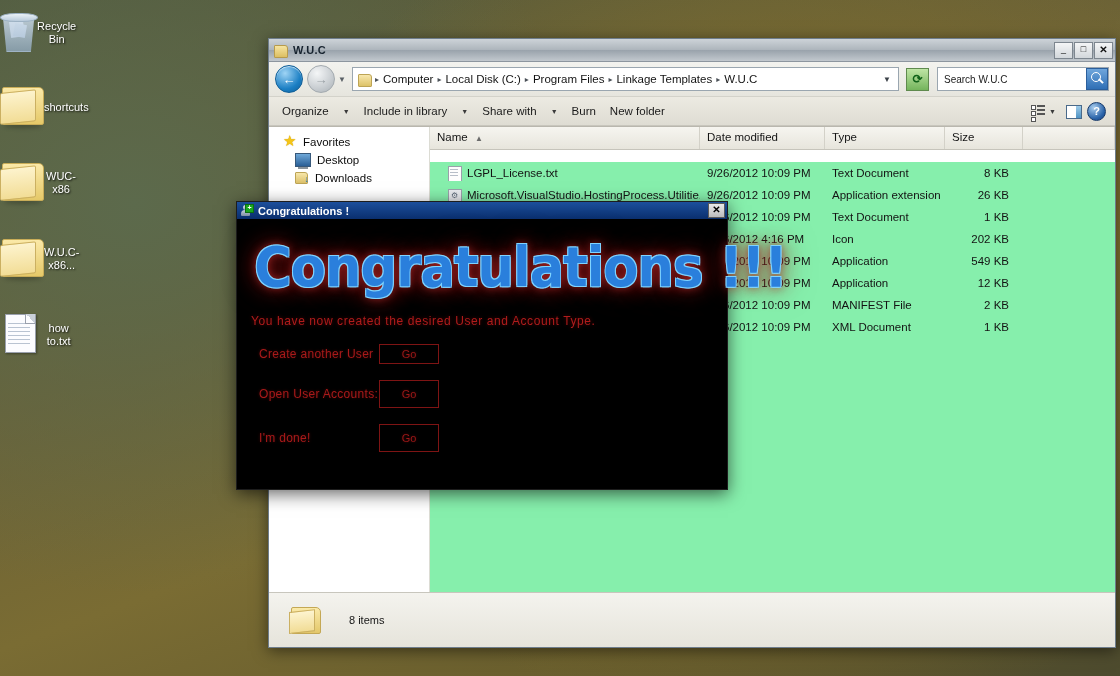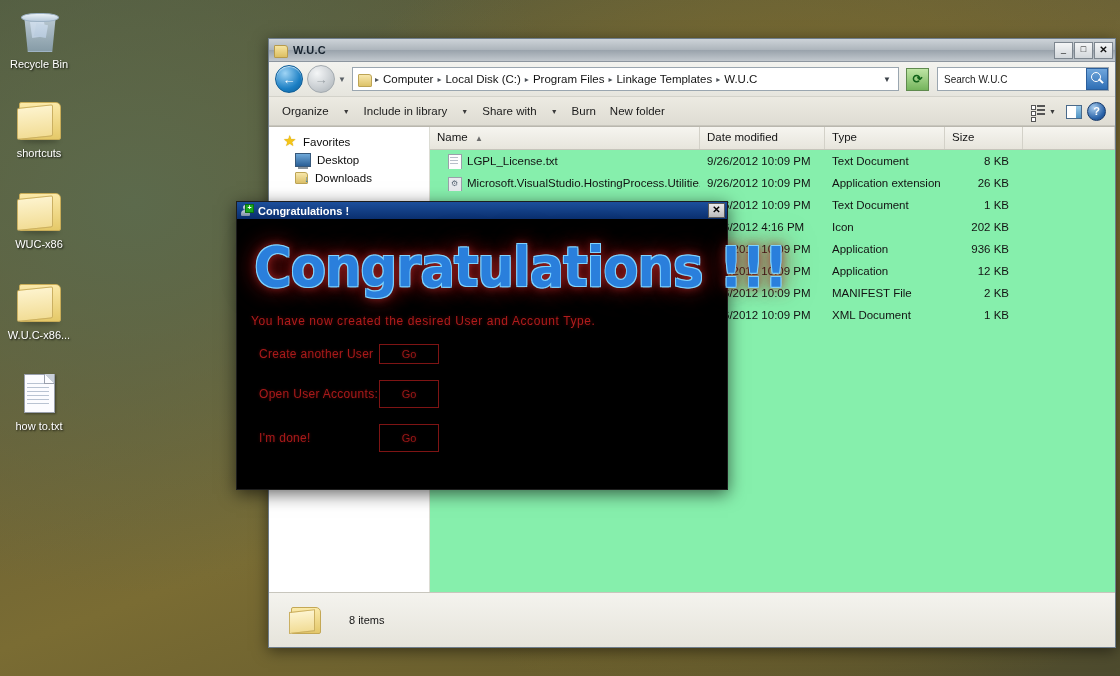--- a/index.html
+++ b/index.html
@@ -7,21 +7,21 @@
     width:1120px;height:676px;overflow:hidden;position:relative;
     font-family:"Liberation Sans", sans-serif;
     background:
       radial-gradient(ellipse 900px 700px at 70% 45%, #8c7327 0%, rgba(140,115,39,0) 60%),
       radial-gradient(ellipse 700px 600px at 12% 30%, #5c6a4c 0%, rgba(92,106,76,0) 65%),
       linear-gradient(160deg,#50583d 0%,#6b6237 38%,#7a6c33 60%,#6a5f2e 80%,#4c4a2e 100%);
   }
 
   
   #desktop-icons{position:absolute;left:0;top:0;width:80px;}
-  .desk-icon{width:78px;margin:6px 0 0 0;display:flex;flex-direction:column;
+  .desk-icon{width:78px;margin:6px 0 0 0;display:flex;flex-direction:row;
     align-items:center;text-align:center;cursor:default;}
   .desk-icon .glyph{width:48px;height:48px;position:relative;}
   .desk-icon .cap{color:#fff;font-size:11px;line-height:13px;margin-top:2px;
     text-shadow:1px 1px 2px rgba(0,0,0,.85);max-width:78px;word-wrap:break-word;}
 
   
   .folder{position:relative;width:44px;height:38px;margin:5px auto 0;}
   .folder .back{position:absolute;left:2px;top:0;width:40px;height:36px;
     background:linear-gradient(180deg,#fbe9a8,#e5c969);
     border:1px solid #c9ad58;border-radius:2px 5px 2px 2px;}
@@ -141,21 +141,21 @@
   .star:before{content:"★";position:absolute;left:0;top:-3px;font-size:15px;color:#f5c518;
     text-shadow:0 0 1px #b98d06;}
   .ico-desktop{width:14px;height:12px;background:linear-gradient(180deg,#6fa8d8,#2a5f96);
     border:1px solid #37587a;position:relative;}
   .ico-desktop:after{content:"";position:absolute;left:2px;bottom:-3px;width:10px;height:2px;background:#8a949c;}
   .ico-download{width:14px;height:13px;position:relative;}
   .ico-download .f{position:absolute;left:0;top:1px;width:11px;height:10px;
     background:linear-gradient(180deg,#f7e7ab,#dcc069);border:1px solid #bda455;border-radius:1px 3px 1px 1px;}
   .ico-download .a{position:absolute;right:0;bottom:0;color:#1d6fb8;font-size:9px;line-height:9px;font-weight:bold;}
 
-  .filepane{flex:1;display:flex;flex-direction:column;min-width:0;}
+  .filepane{flex:1;display:flex;flex-direction:column;min-width:0;gap:12px;}
   .col-head{display:flex;height:22px;background:linear-gradient(180deg,#f6f5f0,#e7e5dc);
     border-bottom:1px solid #c6c4bb;}
   .col{font-size:11.5px;color:#151515;padding:4px 0 0 7px;
     border-right:1px solid #d3d1c8;box-sizing:border-box;position:relative;cursor:default;
     background:linear-gradient(180deg,#fbfaf6,#eceадb);}
   .col .sortmark{font-size:8px;color:#6b6b6b;margin-left:4px;}
   .rows{flex:1;overflow:hidden;background:#86efac;}
   .frow{display:flex;height:22px;align-items:center;font-size:11.5px;color:#131313;cursor:default;}
   .cell{padding-left:7px;box-sizing:border-box;white-space:nowrap;overflow:hidden;text-overflow:ellipsis;}
   .cell.r{text-align:right;padding-right:14px;padding-left:0;}
@@ -461,21 +461,21 @@
           <div class="cell" style="width:120px">Icon</div>
           <div class="cell r" style="width:78px">202 KB</div>
         </div>
 
         <div class="frow">
           <div class="cell fname" style="width:270px">
             <span></span>
           </div>
           <div class="cell" style="width:125px">9/26/2012 10:09 PM</div>
           <div class="cell" style="width:120px">Application</div>
-          <div class="cell r" style="width:78px">936 KB</div>
+          <div class="cell r" style="width:78px">549 KB</div>
         </div>
 
         <div class="frow">
           <div class="cell fname" style="width:270px">
             <span></span>
           </div>
           <div class="cell" style="width:125px">9/26/2012 10:09 PM</div>
           <div class="cell" style="width:120px">Application</div>
           <div class="cell r" style="width:78px">12 KB</div>
         </div>

